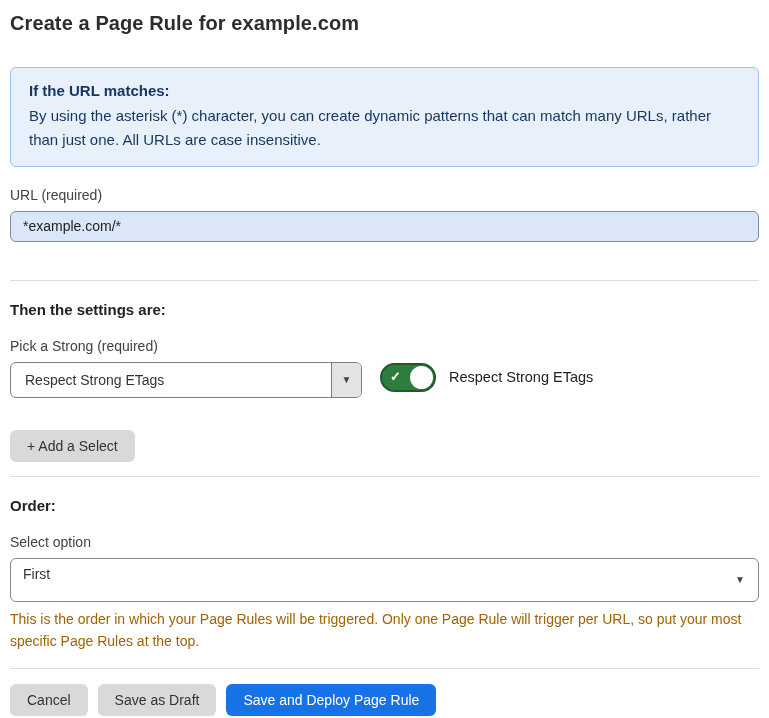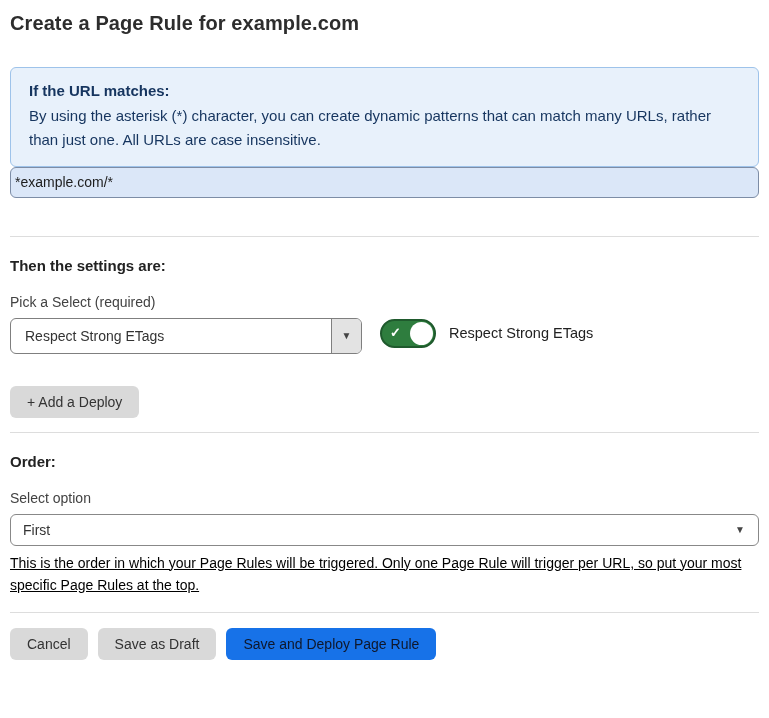--- a/index.html
+++ b/index.html
@@ -31,21 +31,21 @@
   .field-label {
     font-size: 14px; color: #424242;
     margin: 20px 0 8px 0;
   }
 
   .url-input {
     display: block; width: 100%; height: 31px;
     background: #dbe7f8;
     border: 1px solid #7d8da6;
     border-radius: 6px;
-    padding: 0 4px;
+    padding: 0 12px;
     font-family: "Liberation Sans", sans-serif;
     font-size: 14px; color: #1d1d1d;
     outline: none;
   }
 
   .divider { border: 0; border-top: 1px solid #ddd; margin: 0; }
   .divider-1 { margin-top: 38px; }
   .divider-2 { margin-top: 14px; }
 
   .section-heading {
@@ -106,84 +106,84 @@
     border: none; border-radius: 6px;
     font-family: "Liberation Sans", sans-serif;
     font-size: 14px; color: #333;
     background: #d9d9d9;
     cursor: pointer;
   }
   .add-setting-btn { margin-top: 32px; }
 
   .order-select {
     position: relative;
-    width: 100%; height: 32px;
+    width: 100%; height: 44px;
     background: #fff;
     border: 1px solid #888;
     border-radius: 6px;
     line-height: 30px; padding: 0 12px;
     font-size: 14px; color: #333;
     cursor: pointer;
   }
   .order-select .arrow-glyph {
     position: absolute; right: 13px; top: 50%;
     transform: translateY(-50%);
   }
 
   .help-text {
     margin: 6px 0 0 0;
-    font-size: 14px; color: #000000;
+    font-size: 14px; color: #a16207;
     line-height: 22px;
     max-width: 749px;
-    text-decoration: underline;
   }
 
   .footer {
     margin-top: 16px;
     border-top: 1px solid #ddd;
     padding: 15px 0 16px 0;
     display: flex; gap: 10px;
   }
-  .btn-primary { background: #1772e8; color: #0f172a; }
+  .btn-primary { background: #1772e8; color: #ffffff; }
 </style>
 </head>
 <body>
 
 <div class="container">
 
   <h1 class="page-title">Create a Page Rule for example.com</h1>
 
   <div class="info-box">
     <div class="info-heading">If the URL matches:</div>
     <div class="info-body">By using the asterisk (*) character, you can create dynamic patterns that can match many URLs, rather than just one. All URLs are case insensitive.</div>
   </div>
 
+  <div class="field-label">URL (required)</div>
   <input class="url-input" type="text" value="*example.com/*" style="">
 
   <hr class="divider divider-1">
 
   <h2 class="section-heading">Then the settings are:</h2>
 
-  <div class="field-label">Pick a Select (required)</div>
+  <div class="field-label">Pick a Strong (required)</div>
 
   <div class="settings-row">
     <div class="select-custom">
       <div class="select-value">Respect Strong ETags</div>
       <div class="select-arrow-box">
         <span class="arrow-glyph">▼</span>
       </div>
     </div>
     <div class="toggle">
       <span class="toggle-check">✓</span>
       <span class="toggle-knob"></span>
     </div>
     <div class="toggle-label">Respect Strong ETags</div>
   </div>
 
-  <button class="btn add-setting-btn">+ Add a Deploy</button>
+  <button class="btn add-setting-btn">+ Add a Select</button>
 
   <hr class="divider divider-2">
 
   <h2 class="section-heading">Order:</h2>
 
   <div class="field-label">Select option</div>
 
   <div class="order-select">
     <span>First</span>
     <span class="arrow-glyph">▼</span>

